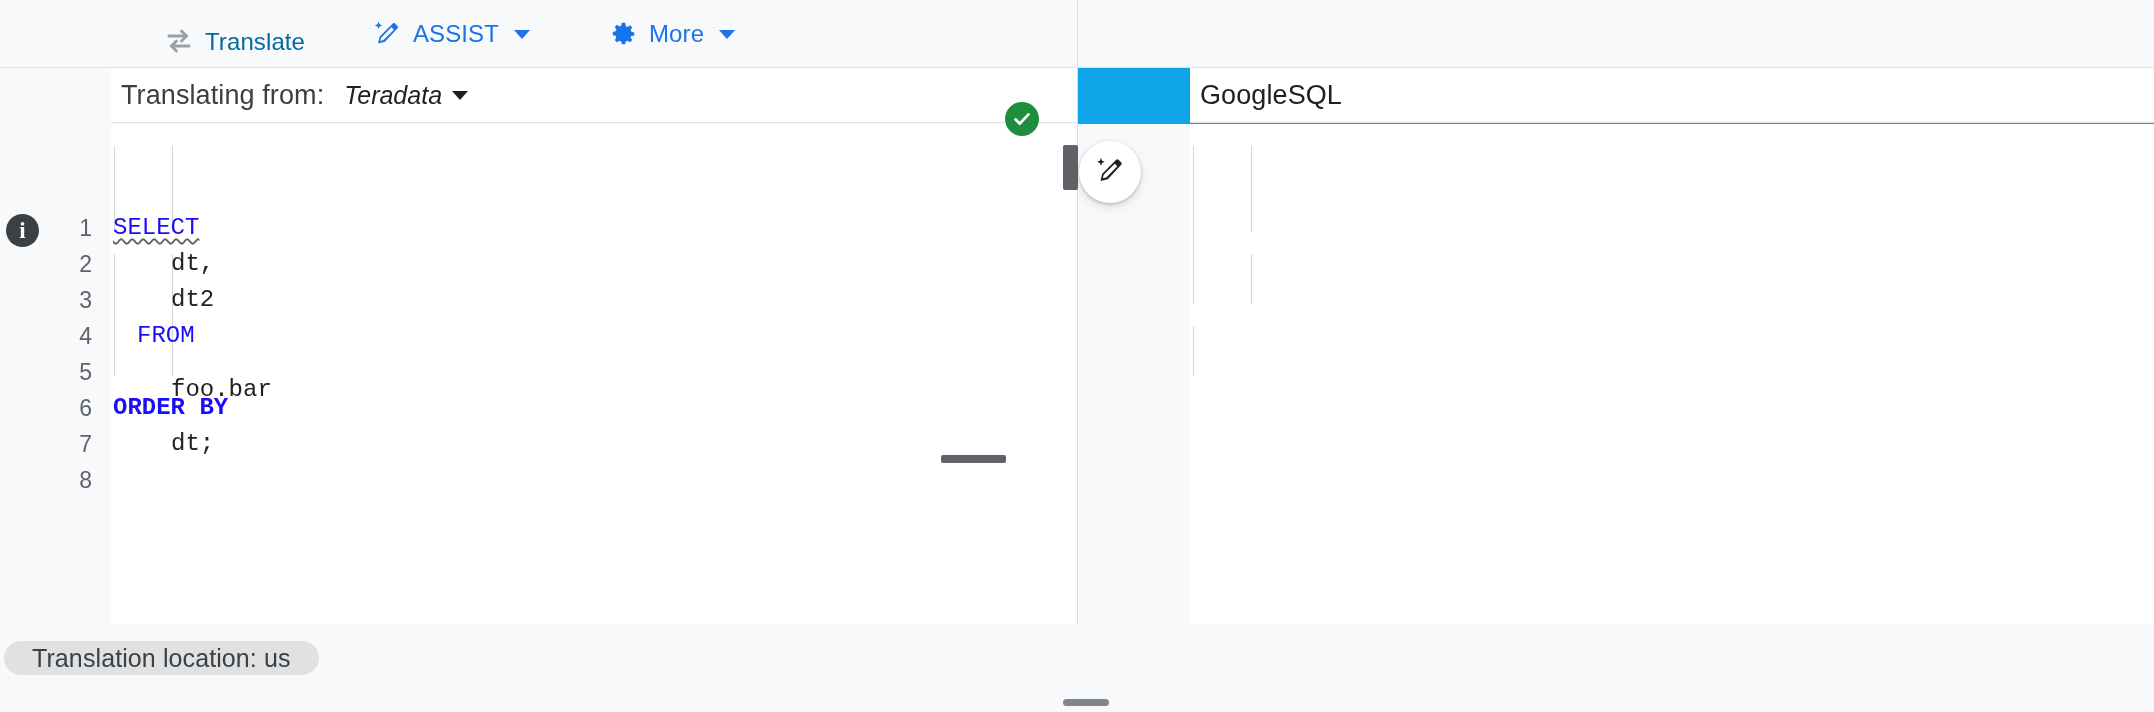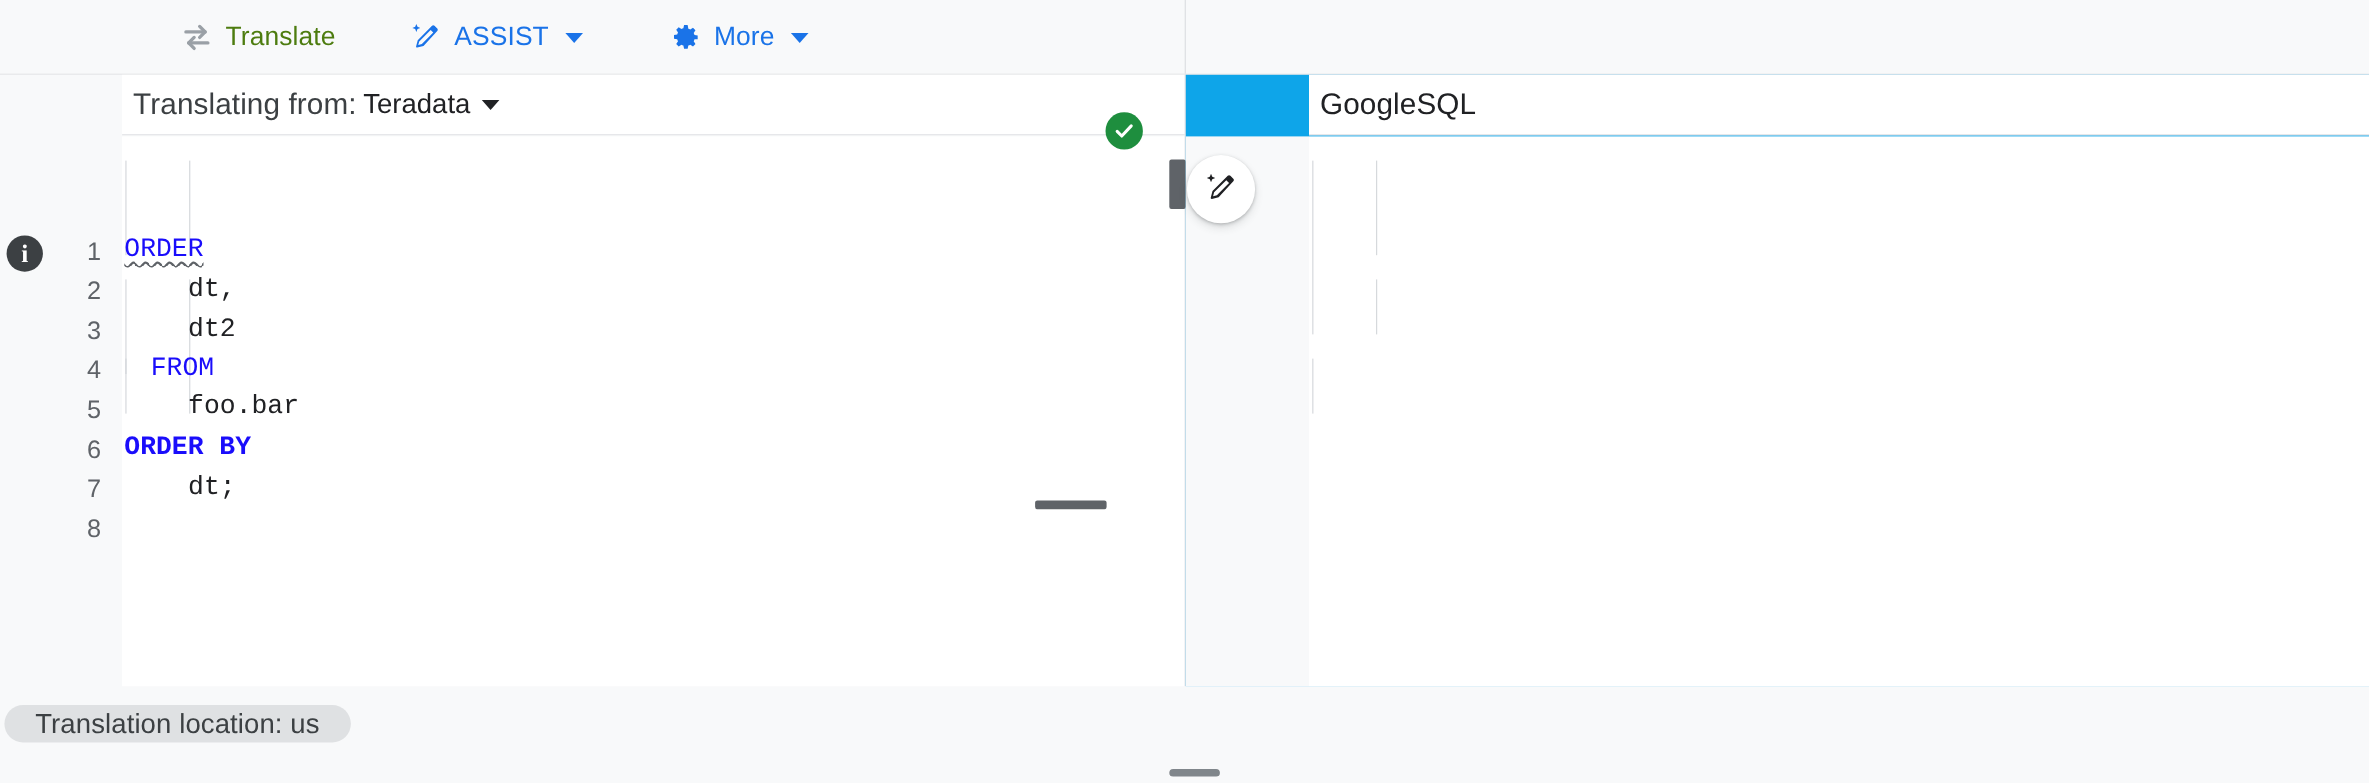--- a/index.html
+++ b/index.html
@@ -26,21 +26,21 @@
 
   .tb-btn {
     position: absolute; top: 12px; height: 44px;
     display: flex; align-items: center; gap: 11px;
     padding: 0 10px; border: none; background: transparent;
     font-family: "Liberation Sans", sans-serif;
     font-size: 24px; font-weight: 500; letter-spacing: .1px;
     color: #1a73e8; cursor: pointer; white-space: nowrap;
     border-radius: 6px;
   }
-  .tb-btn.disabled { color: #4d7c0f; cursor: default; }
+  .tb-btn.disabled { color: #0369a1; cursor: default; align-items: flex-end; }
   .tb-btn .caret {
     width: 0; height: 0; margin-left: 4px;
     border-left: 8px solid transparent; border-right: 8px solid transparent;
     border-top: 9px solid currentColor;
   }
   .tb-btn svg { display: block; flex: 0 0 auto; }
 
   #btn-translate { left: 154px; }
   #btn-assist-l  { left: 362px; }
   #btn-more      { left: 598px; }
@@ -221,21 +221,21 @@
       
     </div>
   </div>
 
   <div class="pane-left">
 
     <div class="gutter-rail"></div>
 
     <div class="pane-head">
       <span class="head-label muted" style="margin-left:10px;">Translating from:</span>
-      <button class="dialect-select" style="margin-left:0;">
+      <button class="dialect-select" style="margin-left:14px;font-style:italic;">
         <span>Teradata</span>
         <span class="caret"></span>
       </button>
     </div>
 
     <div class="editor">
 
       <div class="indent-guide" style="left:3px; top:22px; height:86px;"></div>
       <div class="indent-guide" style="left:61px; top:22px; height:86px;"></div>
       <div class="indent-guide" style="left:3px; top:130px; height:86px;"></div>
@@ -243,29 +243,29 @@
       <div class="indent-guide" style="left:3px; top:202px; height:50px;"></div>
       <div class="indent-guide" style="left:61px; top:202px; height:50px;"></div>
 
       <div class="sb" style="left:830px; top:331px; width:65px; height:8px;"></div>
     </div>
 
     <div class="info-icon">i</div>
 
     <div id="src-lines">
         <div class="lineno" style="left: 46px; top: 142px;">1</div>
-        <div class="code-line" style="left: 113px; top: 142px;"><span class="kw squiggle">ORDER</span></div>
+        <div class="code-line" style="left: 113px; top: 142px;"><span class="kw squiggle">SELECT</span></div>
         <div class="lineno" style="left: 46px; top: 178px;">2</div>
         <div class="code-line" style="left: 171px; top: 178px;">dt,</div>
         <div class="lineno" style="left: 46px; top: 214px;">3</div>
         <div class="code-line" style="left: 171px; top: 214px;">dt2</div>
         <div class="lineno" style="left: 46px; top: 250px;">4</div>
         <div class="code-line" style="left: 113px; top: 250px; margin-left: 24px;"><span class="kw">FROM</span></div>
         <div class="lineno" style="left: 46px; top: 286px;">5</div>
-        <div class="code-line" style="left: 171px; top: 284px;">foo.bar</div>
+        <div class="code-line" style="left: 171px; top: 304px;">foo.bar</div>
         <div class="lineno" style="left: 46px; top: 322px;">6</div>
         <div class="code-line" style="left: 113px; top: 322px; font-weight: bold;"><span class="kw">ORDER BY</span></div>
         <div class="lineno" style="left: 46px; top: 358px;">7</div>
         <div class="code-line" style="left: 171px; top: 358px;">dt;</div>
         <div class="lineno" style="left: 46px; top: 394px;">8</div>
         <div class="code-line" style="left: 113px; top: 394px;"></div>
       </div>
   </div>
 
   <div class="pane-divider"></div>

